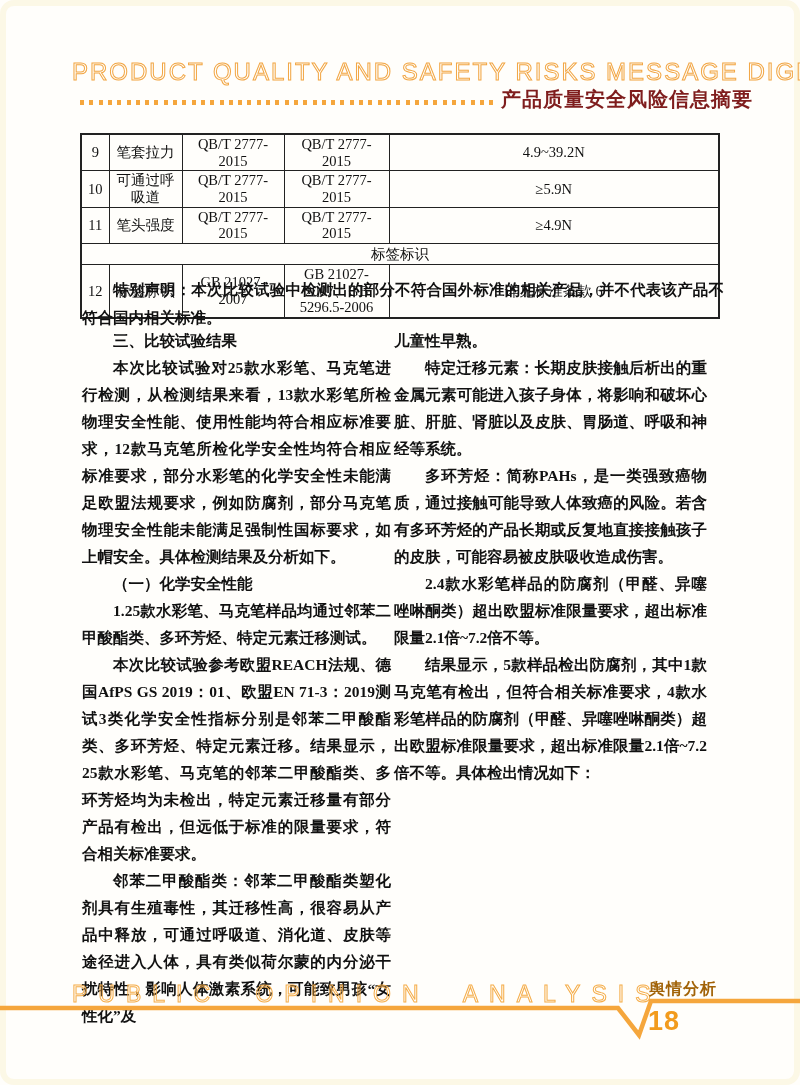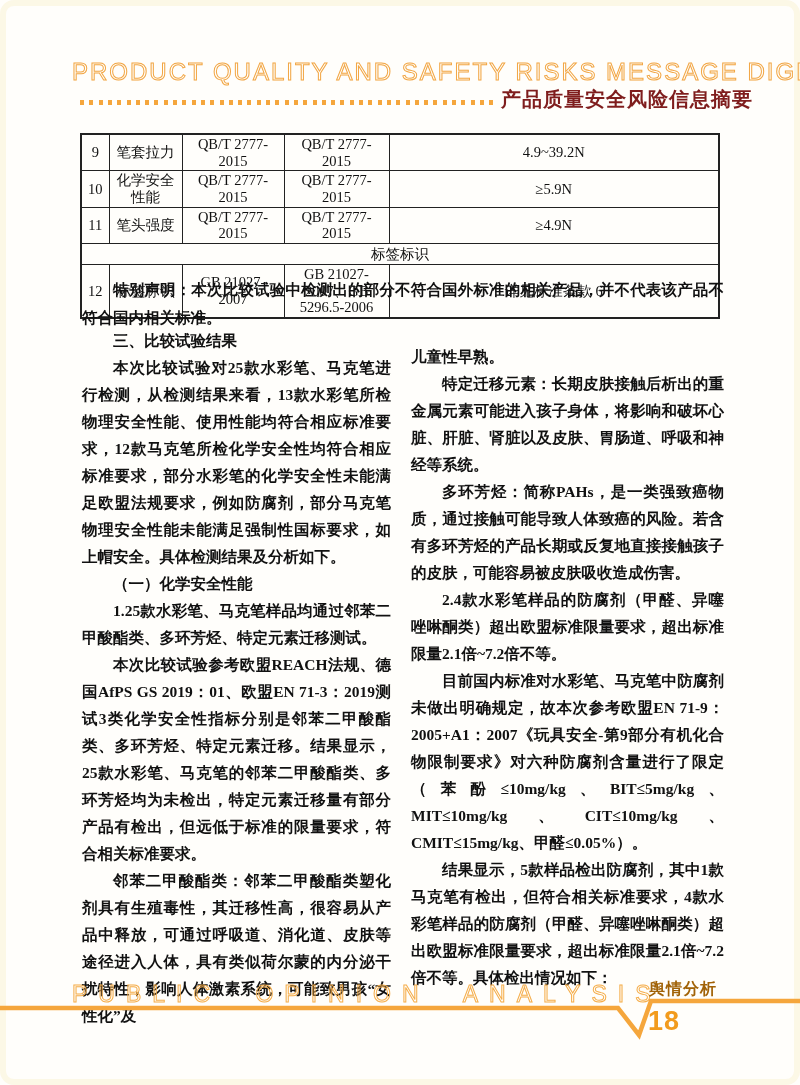--- a/index.html
+++ b/index.html
@@ -48,21 +48,21 @@
   tr.r-tall{height:44px;}
   
   .notice{
     position:absolute;left:82px;top:276px;width:642px;
     font-size:15.5px;font-weight:bold;line-height:28px;
     text-align:justify;text-indent:2em;margin:0;
   }
   .col{position:absolute;top:327px;font-size:15.5px;line-height:27px;
     text-align:justify;font-weight:600;}
   .col-left{left:82px;width:309px;}
-  .col-right{left:411px;width:313px;margin-top:16px;}
+  .col-right{left:394px;width:313px;}
   .col p{margin:0;text-indent:2em;}
   .col p.noindent{text-indent:0;}
   .col p.hd{font-weight:bold;}
   .lead{font-weight:bold;}
   
   .ftr-en{
     position:absolute;left:72px;top:981px;white-space:nowrap;
     font-family:"Liberation Sans","DejaVu Sans",sans-serif;
     font-size:23px;letter-spacing:11px;word-spacing:17px;
     color:#0c4a6e;-webkit-text-fill-color:transparent;
@@ -100,21 +100,21 @@
   <tbody>
       <tr class="r-std">
     <td>9</td>
     <td>笔套拉力</td>
     <td>QB/T 2777-2015</td>
     <td>QB/T 2777-2015</td>
     <td class="req">4.9~39.2N</td>
   </tr>
   <tr class="r-std">
     <td>10</td>
-    <td>化学安全性能</td>
+    <td>可通过呼吸道</td>
     <td>QB/T 2777-2015</td>
     <td>QB/T 2777-2015</td>
     <td class="req">≥5.9N</td>
   </tr>
   <tr class="r-std">
     <td>11</td>
     <td>笔头强度</td>
     <td>QB/T 2777-2015</td>
     <td>QB/T 2777-2015</td>
     <td class="req">≥4.9N</td>
@@ -141,21 +141,20 @@
   <p>1.25款水彩笔、马克笔样品均通过邻苯二甲酸酯类、多环芳烃、特定元素迁移测试。</p>
   <p>本次比较试验参考欧盟REACH法规、德国AfPS GS 2019：01、欧盟EN 71-3：2019测试3类化学安全性指标分别是邻苯二甲酸酯类、多环芳烃、特定元素迁移。结果显示，25款水彩笔、马克笔的邻苯二甲酸酯类、多环芳烃均为未检出，特定元素迁移量有部分产品有检出，但远低于标准的限量要求，符合相关标准要求。</p>
   <p><span class="lead">邻苯二甲酸酯类：</span><span>邻苯二甲酸酯类塑化剂具有生殖毒性，其迁移性高，很容易从产品中释放，可通过呼吸道、消化道、皮肤等途径进入人体，具有类似荷尔蒙的内分泌干扰特性，影响人体激素系统，可能致男孩“女性化”及</span></p>
 </div>
 
 <div class="col col-right">
   <p class="noindent">儿童性早熟。</p>
   <p><span class="lead">特定迁移元素：</span><span>长期皮肤接触后析出的重金属元素可能进入孩子身体，将影响和破坏心脏、肝脏、肾脏以及皮肤、胃肠道、呼吸和神经等系统。</span></p>
   <p><span class="lead">多环芳烃：</span><span>简称PAHs，是一类强致癌物质，通过接触可能导致人体致癌的风险。若含有多环芳烃的产品长期或反复地直接接触孩子的皮肤，可能容易被皮肤吸收造成伤害。</span></p>
   <p>2.4款水彩笔样品的防腐剂（甲醛、异噻唑啉酮类）超出欧盟标准限量要求，超出标准限量2.1倍~7.2倍不等。</p>
-  <p>目前国内标准对水彩笔、马克笔中防腐剂未做出明确规定，故本次参考欧盟EN 71-9：2005+A1：2007《玩具安全-第9部分有机化合物限制要求》对六种防腐剂含量进行了限定（苯酚≤10mg/kg、BIT≤5mg/kg、MIT≤10mg/kg、CIT≤10mg/kg、CMIT≤15mg/kg、甲醛≤0.05%）。</p>
   <p>结果显示，5款样品检出防腐剂，其中1款马克笔有检出，但符合相关标准要求，4款水彩笔样品的防腐剂（甲醛、异噻唑啉酮类）超出欧盟标准限量要求，超出标准限量2.1倍~7.2倍不等。具体检出情况如下：</p>
 </div>
 
 <div class="ftr-en">PUBLIC OPINION ANALYSIS</div>
 <svg class="ftr-line" viewBox="0 0 800 50" xmlns="http://www.w3.org/2000/svg">
   <polyline points="0,13 618,13 639,40 651,6 800,6" fill="none" stroke="#f5a63c" stroke-width="4.5" stroke-linejoin="miter"></polyline>
 </svg>
 <div class="ftr-zh">舆情分析</div>
 <div class="ftr-num">18</div>
 

